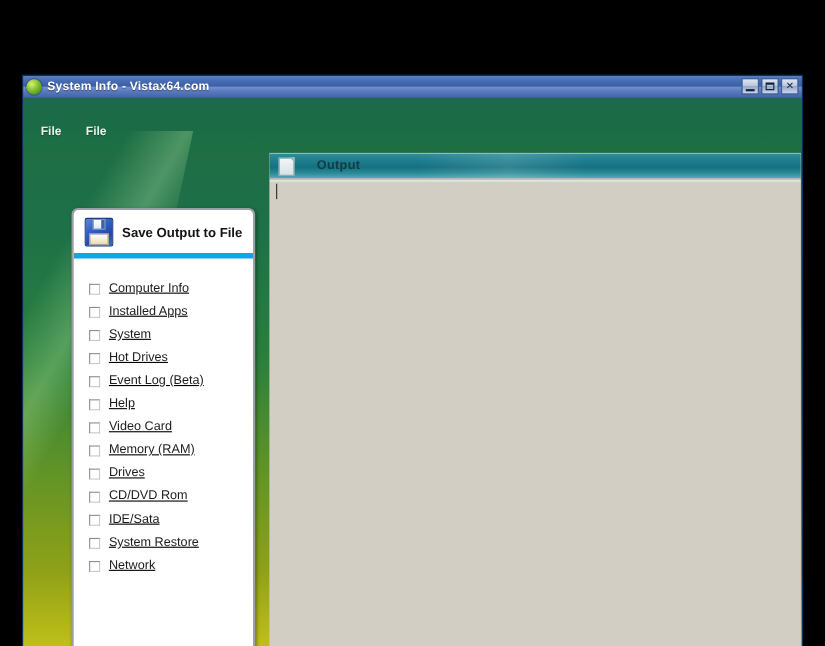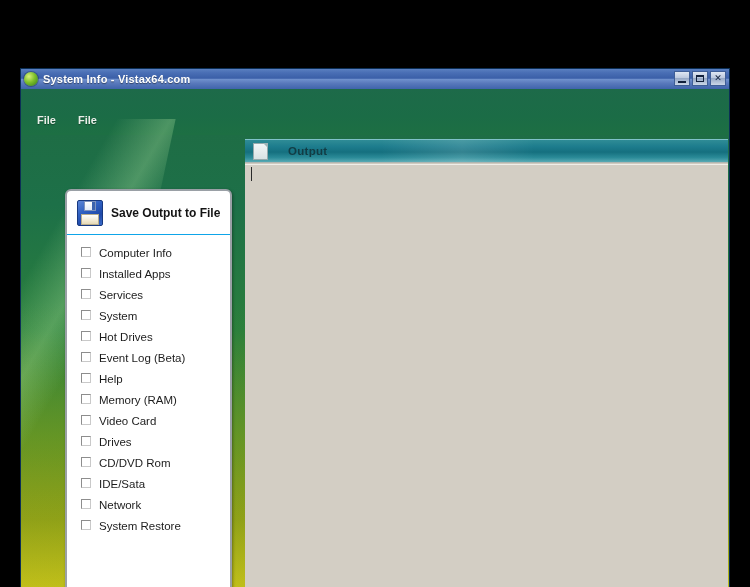--- a/index.html
+++ b/index.html
@@ -178,21 +178,21 @@
     box-sizing: border-box;
     box-shadow: 1px 1px 3px rgba(0,0,0,0.35);
     overflow: hidden;
   }
   #panel-header {
     height: 44px;
     display: flex;
     align-items: center;
     padding-left: 10px;
     box-sizing: border-box;
-    border-bottom: 1px solid #0ea5e9;
+    border-bottom: 5px solid #0ea5e9;
   }
   #floppy-icon {
     position: relative;
     width: 26px; height: 26px;
     flex: 0 0 auto;
     margin-right: 8px;
   }
   #floppy-body {
     position: absolute;
     left: 0; top: 0;
@@ -228,23 +228,24 @@
     font-size: 12px;
     font-weight: bold;
     color: #141414;
     white-space: nowrap;
   }
   #checkbox-list {
     padding: 12px 0 0 14px;
   }
   .cb-row {
     display: flex;
-    align-items: flex-start;
+    align-items: flex-end;
     height: 21px;
     cursor: default;
+    text-decoration: underline;
   }
   .cb-box {
     width: 10px; height: 10px;
     border: 1px solid #8d8d8d;
     border-right-color: #c9c9c9;
     border-bottom-color: #c9c9c9;
     background: #ffffff;
     box-sizing: border-box;
     flex: 0 0 auto;
     margin-right: 8px;
@@ -387,65 +388,61 @@
           <div class="cb-row">
             <span class="cb-box"></span>
             <span class="cb-label">Computer Info</span>
           </div>
           <div class="cb-row">
             <span class="cb-box"></span>
             <span class="cb-label">Installed Apps</span>
           </div>
           <div class="cb-row">
             <span class="cb-box"></span>
-            <span class="cb-label">Services</span>
-          </div>
-          <div class="cb-row">
-            <span class="cb-box"></span>
             <span class="cb-label">System</span>
           </div>
           <div class="cb-row">
             <span class="cb-box"></span>
             <span class="cb-label">Hot Drives</span>
           </div>
           <div class="cb-row">
             <span class="cb-box"></span>
             <span class="cb-label">Event Log (Beta)</span>
           </div>
           <div class="cb-row">
             <span class="cb-box"></span>
             <span class="cb-label">Help</span>
           </div>
           <div class="cb-row">
             <span class="cb-box"></span>
+            <span class="cb-label">Video Card</span>
+          </div>
+          <div class="cb-row">
+            <span class="cb-box"></span>
             <span class="cb-label">Memory (RAM)</span>
           </div>
           <div class="cb-row">
             <span class="cb-box"></span>
-            <span class="cb-label">Video Card</span>
-          </div>
-          <div class="cb-row">
-            <span class="cb-box"></span>
             <span class="cb-label">Drives</span>
           </div>
           <div class="cb-row">
             <span class="cb-box"></span>
             <span class="cb-label">CD/DVD Rom</span>
           </div>
           <div class="cb-row">
             <span class="cb-box"></span>
             <span class="cb-label">IDE/Sata</span>
           </div>
           <div class="cb-row">
             <span class="cb-box"></span>
+            <span class="cb-label">System Restore</span>
+          </div>
+          <div class="cb-row">
+            <span class="cb-box"></span>
             <span class="cb-label">Network</span>
-          </div>
-          <div class="cb-row">
-            <span class="cb-box"></span>
-            <span class="cb-label">System Restore</span>
           </div>
         </div>
       </div>
 
       <div id="output-panel">
         <div id="output-tab">
           <div id="output-tab-sheen"></div>
           <div id="doc-icon"></div>
           <div id="output-tab-label">Output</div>
         </div>

